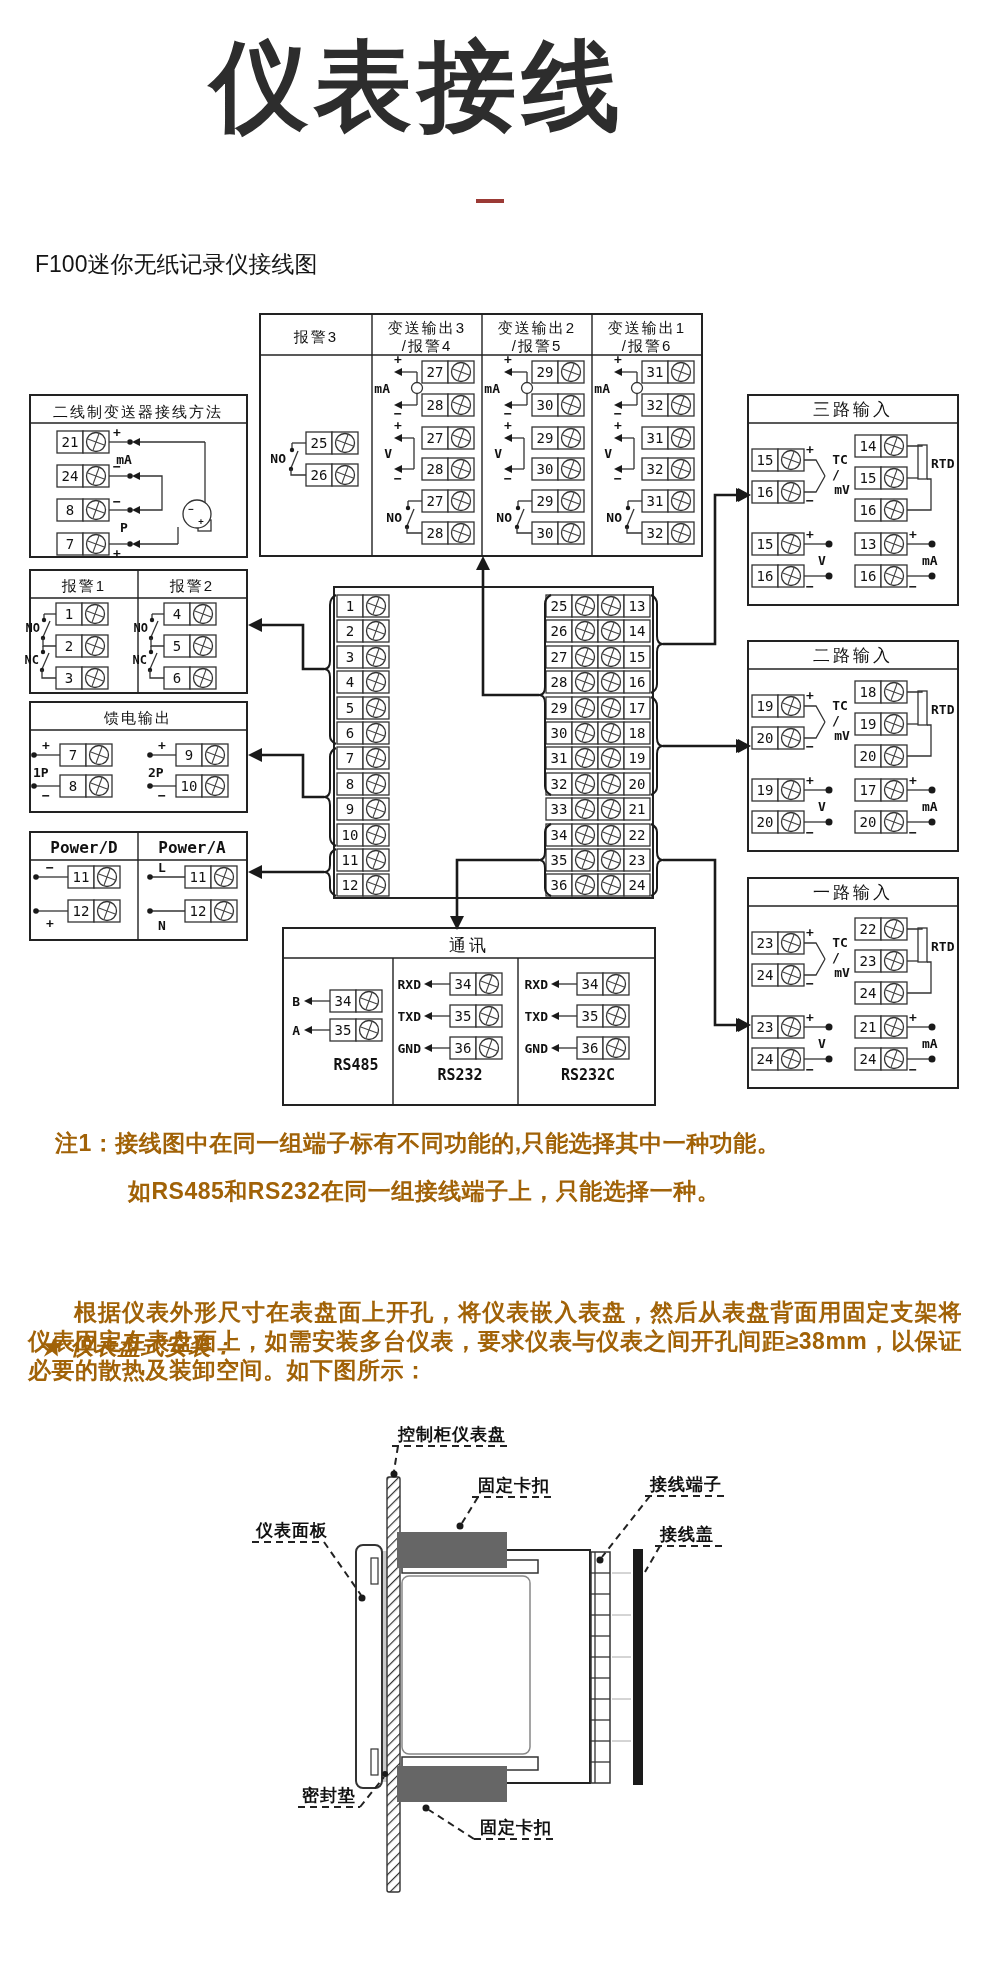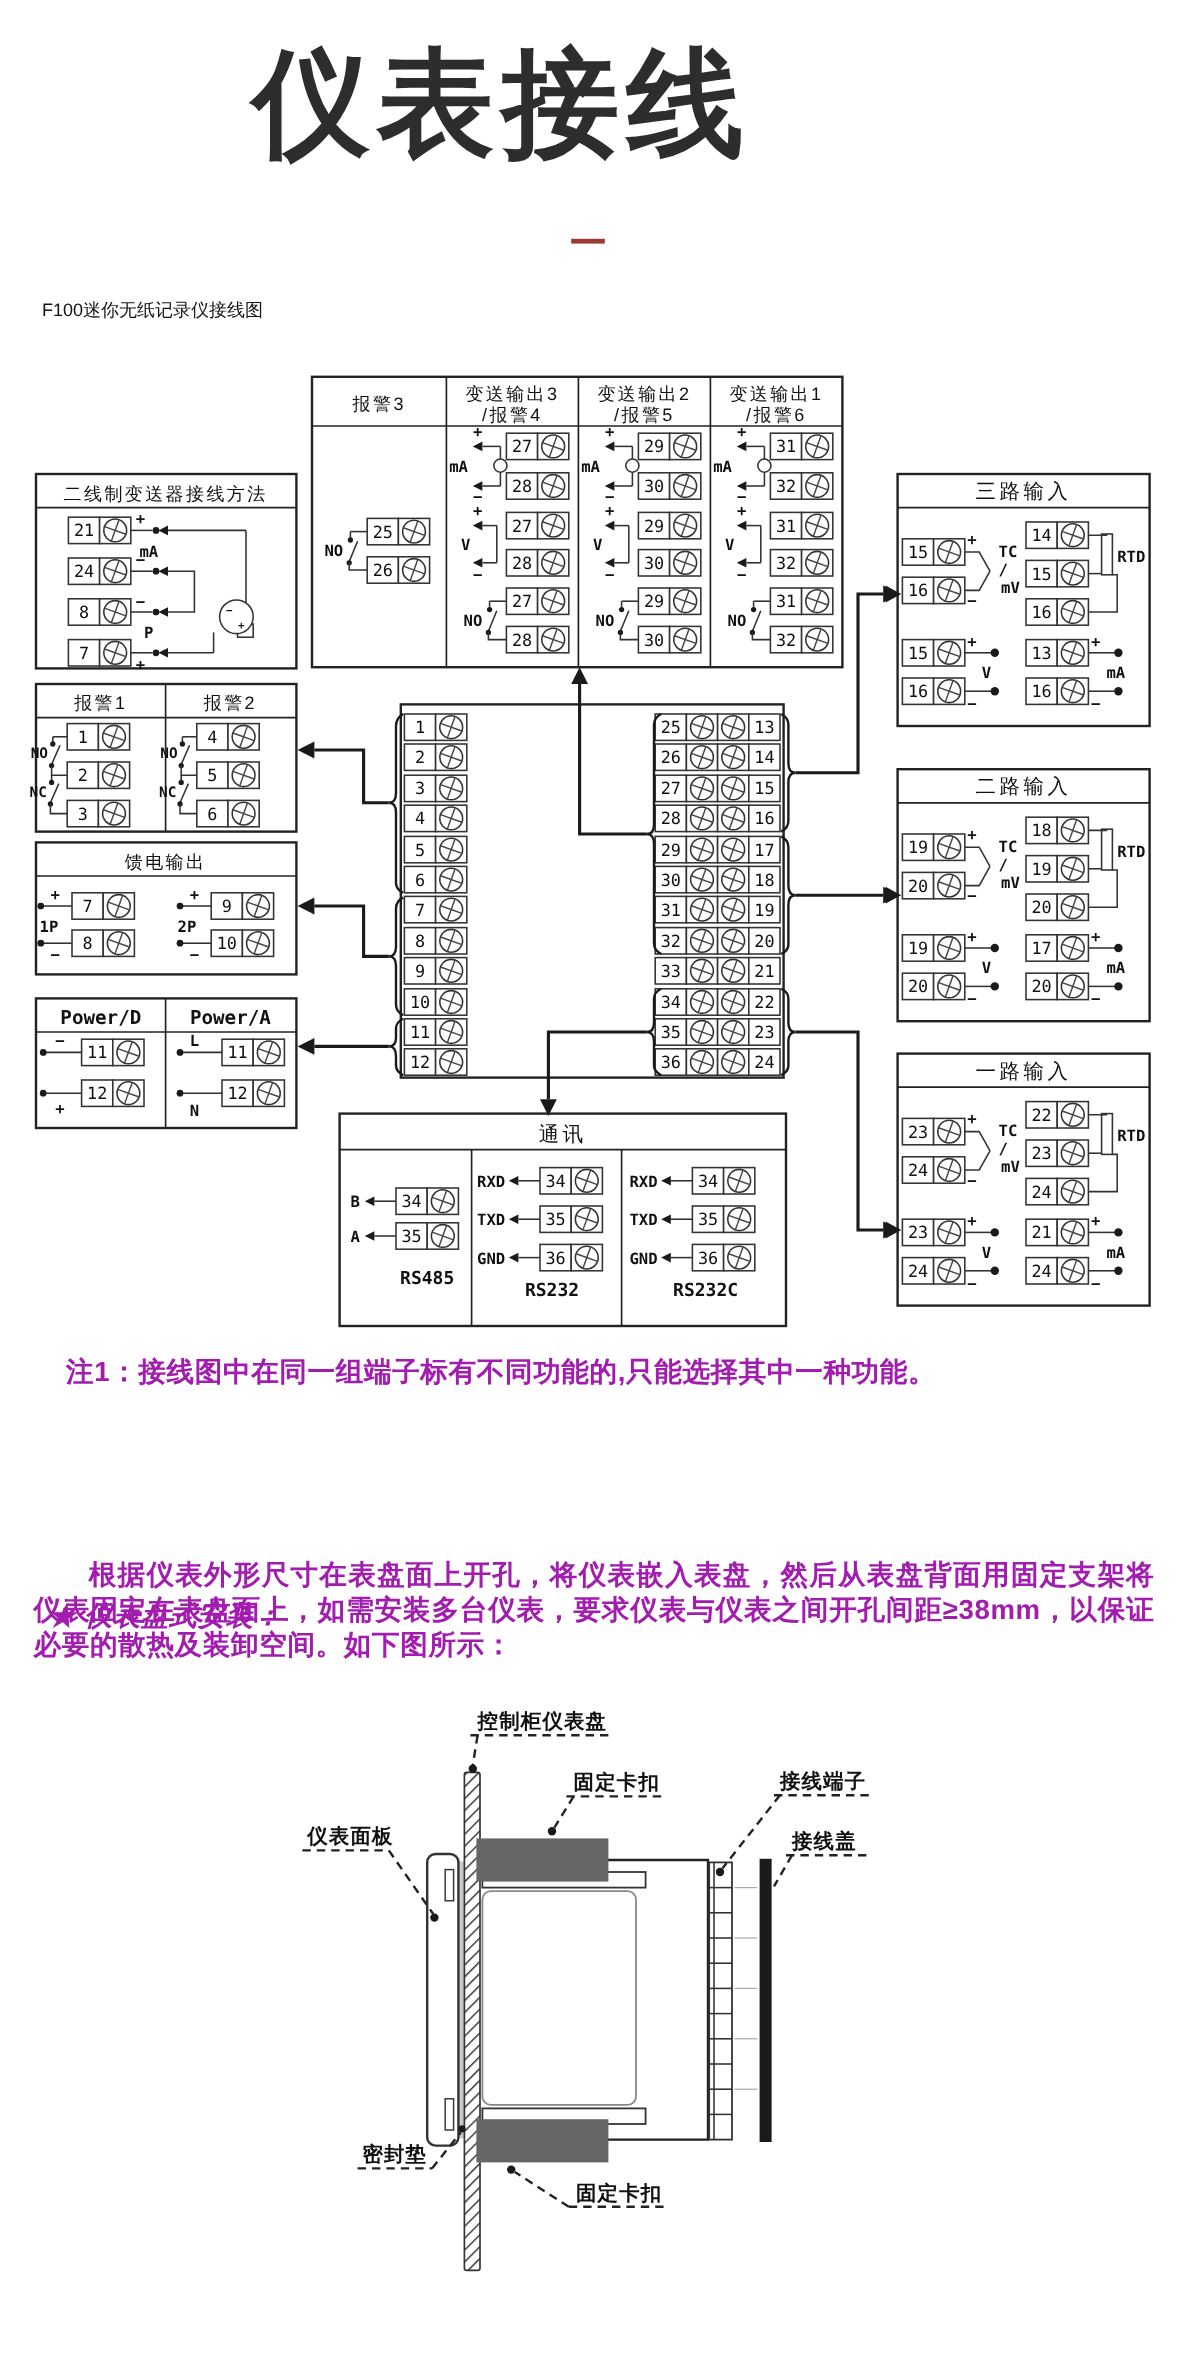--- a/index.html
+++ b/index.html
@@ -2,22 +2,22 @@
 <html><head>
 <meta charset="utf-8">
 <style>
   html,body{margin:0;padding:0;background:#fff;}
   #page{position:relative;width:990px;height:1982px;background:#fff;overflow:hidden;
         font-family:"Liberation Sans",sans-serif;color:#111;}
   .abs{position:absolute;}
   #main-title{left:0;top:22px;width:836px;text-align:center;font-size:98px;font-weight:800;
               letter-spacing:6px;color:#2d2d2d;}
   #red-dash{left:476px;top:199px;width:28px;height:4px;}
-  #subtitle{left:35px;top:249px;font-size:15px;color:#141414;}
-  .note{font-weight:bold;font-size:23px;color:#a21caf;letter-spacing:0.5px;}
+  #subtitle{left:35px;top:249px;font-size:23px;color:#141414;}
+  .note{font-weight:bold;font-size:23px;color:#a16207;letter-spacing:0.5px;}
   #note1-l1{left:55px;top:1128px;}
   #note1-l2{left:128px;top:1176px;}
   #install-heading{left:40px;top:1331px;font-style:italic;}
   #install-body{left:28px;top:1298px;width:934px;line-height:29px;text-align:justify;text-indent:2em;}
   #bottom-note{left:55px;top:1893px;}
   
   .bx{fill:none;stroke:#222;stroke-width:2;}
   .b1{stroke:#222;stroke-width:1.4;fill:none;}
   .tb{fill:#fff;stroke:#333;stroke-width:1.3;}
   .tk{stroke:#444;stroke-width:1.2;}
@@ -558,20 +558,21 @@
         <text class="lab lab-e" x="548" y="753">GND</text>
         <text class="num" x="590" y="689">34</text>
         <text class="num" x="590" y="721">35</text>
         <text class="num" x="590" y="753">36</text>
         <text class="lab" x="588" y="780" style="font-size:15px">RS232C</text>
       </g>
     </g>
   </svg>
 
   <div class="abs note" id="note1-l1">注1：接线图中在同一组端子标有不同功能的,只能选择其中一种功能。</div>
+  <div class="abs note" id="note1-l2">如RS485和RS232在同一组接线端子上，只能选择一种。</div>
   <div class="abs note" id="install-heading">★ 仪表盘式安装：</div>
   <div class="abs note" id="install-body">根据仪表外形尺寸在表盘面上开孔，将仪表嵌入表盘，然后从表盘背面用固定支架将仪表固定在表盘面上，如需安装多台仪表，要求仪表与仪表之间开孔间距≥38mm，以保证必要的散热及装卸空间。如下图所示：</div>
 
   <svg class="abs" style="left:0;top:1410px;" width="990" height="490" viewBox="0 0 990 490">
     <defs>
       <pattern id="hatch" width="7" height="7" patternUnits="userSpaceOnUse" patternTransform="rotate(45)">
         <rect width="7" height="7" fill="#fff"></rect>
         <line x1="0" y1="0" x2="0" y2="7" stroke="#333" stroke-width="2.4"></line>
       </pattern>
     </defs>

